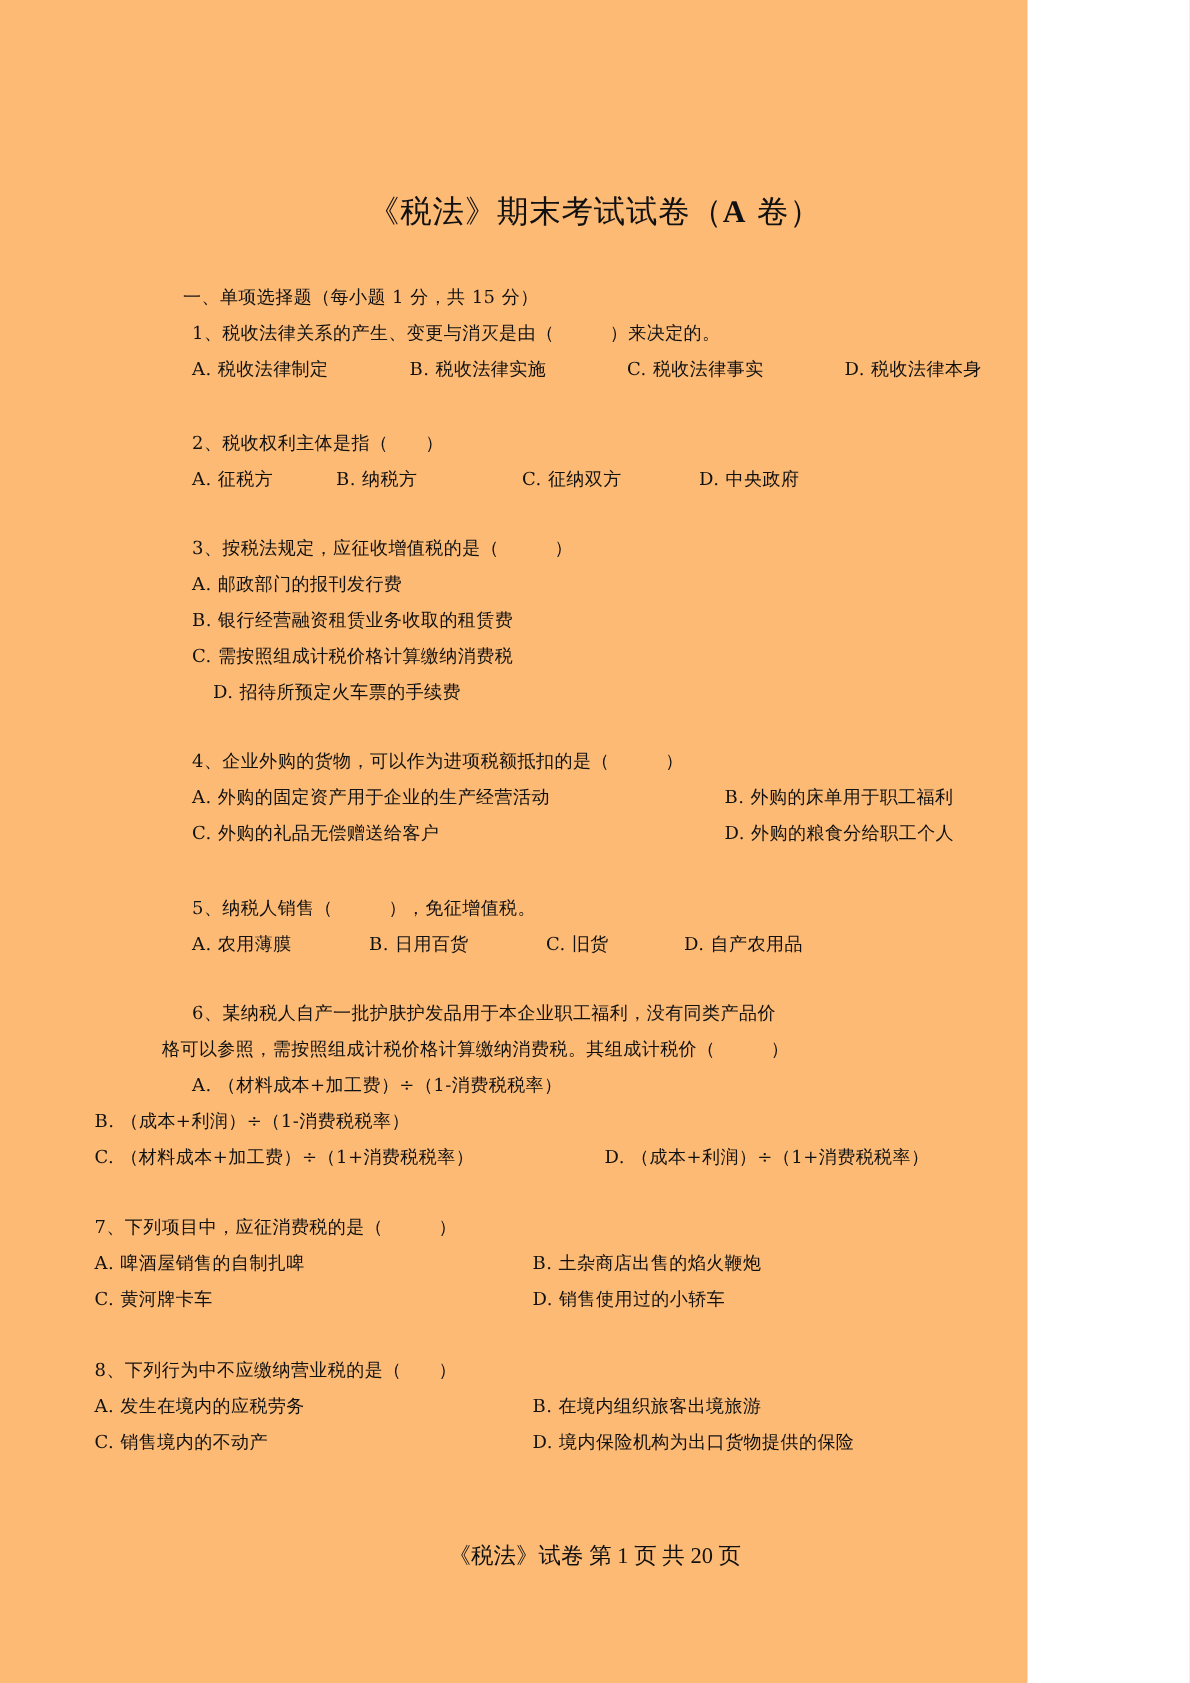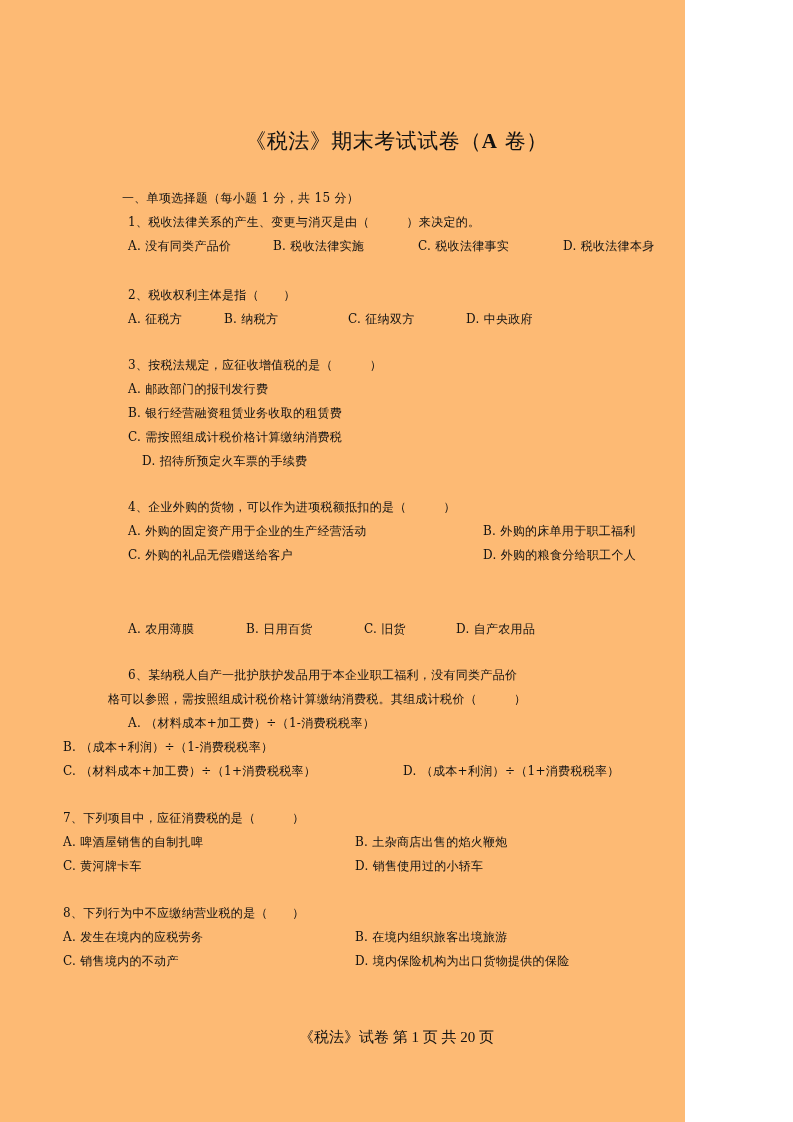--- a/index.html
+++ b/index.html
@@ -18,21 +18,21 @@
 <body>
 
 <div class="page">
 
   <div class="title"><span>《税法》期末考试试卷（</span><b>A</b><span> 卷）</span></div>
 
   <div class="line" style="top:188px;left:122px;">一、单项选择题（每小题 1 分，共 15 分）</div>
 
   <div class="line" style="top:212px;left:128px;">1、税收法律关系的产生、变更与消灭是由（　　　）来决定的。</div>
   <div class="line" style="top:236px;left:128px;width:600px;">
-    <span class="opt" style="left:0;">A. 没有同类产品价</span>
+    <span class="opt" style="left:0;">A. 税收法律制定</span>
     <span class="opt" style="left:145px;">B. 税收法律实施</span>
     <span class="opt" style="left:290px;">C. 税收法律事实</span>
     <span class="opt" style="left:435px;">D. 税收法律本身</span>
   </div>
 
   <div class="line" style="top:285px;left:128px;">2、税收权利主体是指（　　）</div>
   <div class="line" style="top:309px;left:128px;width:500px;">
     <span class="opt" style="left:0;">A. 征税方</span>
     <span class="opt" style="left:96px;">B. 纳税方</span>
     <span class="opt" style="left:220px;">C. 征纳双方</span>
@@ -44,20 +44,21 @@
   <div class="line" style="top:403px;left:128px;">B. 银行经营融资租赁业务收取的租赁费</div>
   <div class="line" style="top:427px;left:128px;">C. 需按照组成计税价格计算缴纳消费税</div>
   <div class="line" style="top:451px;left:142px;">D. 招待所预定火车票的手续费</div>
 
   <div class="line" style="top:497px;left:128px;">4、企业外购的货物，可以作为进项税额抵扣的是（　　　）</div>
   <div class="line" style="top:521px;left:128px;">A. 外购的固定资产用于企业的生产经营活动</div>
   <div class="line" style="top:521px;left:483px;">B. 外购的床单用于职工福利</div>
   <div class="line" style="top:545px;left:483px;">D. 外购的粮食分给职工个人</div>
   <div class="line" style="top:545px;left:128px;">C. 外购的礼品无偿赠送给客户</div>
 
+  <div class="line" style="top:595px;left:128px;">5、纳税人销售（　　　），免征增值税。</div>
   <div class="line" style="top:619px;left:128px;width:500px;">
     <span class="opt" style="left:0;">A. 农用薄膜</span>
     <span class="opt" style="left:118px;">B. 日用百货</span>
     <span class="opt" style="left:236px;">C. 旧货</span>
     <span class="opt" style="left:328px;">D. 自产农用品</span>
   </div>
 
   <div class="line" style="top:665px;left:128px;">6、某纳税人自产一批护肤护发品用于本企业职工福利，没有同类产品价</div>
   <div class="line" style="top:689px;left:108px;">格可以参照，需按照组成计税价格计算缴纳消费税。其组成计税价（　　　）</div>
   <div class="line" style="top:713px;left:128px;">A. （材料成本+加工费）÷（1-消费税税率）</div>

